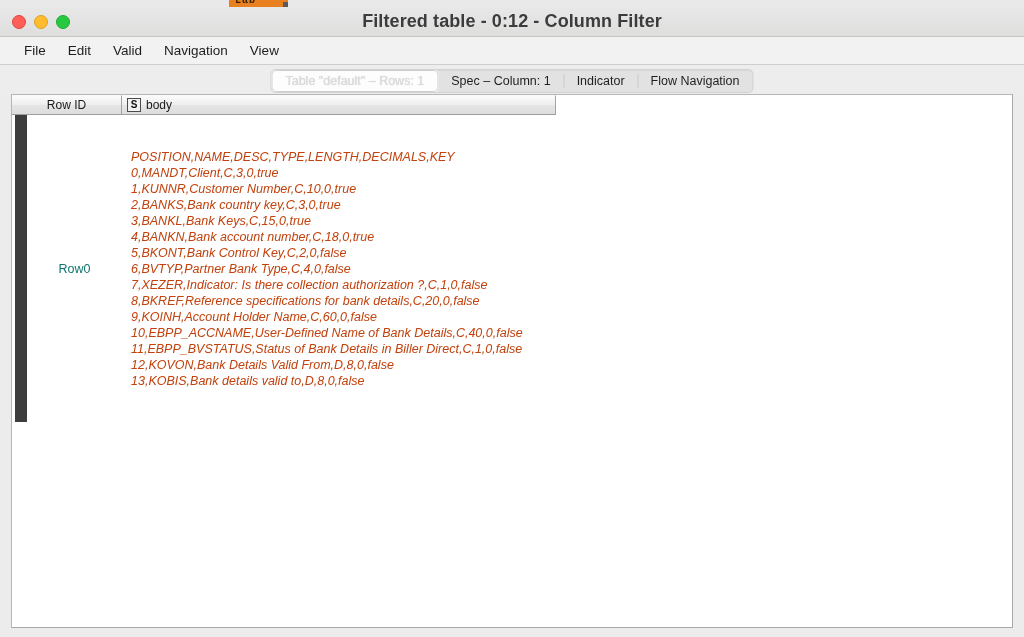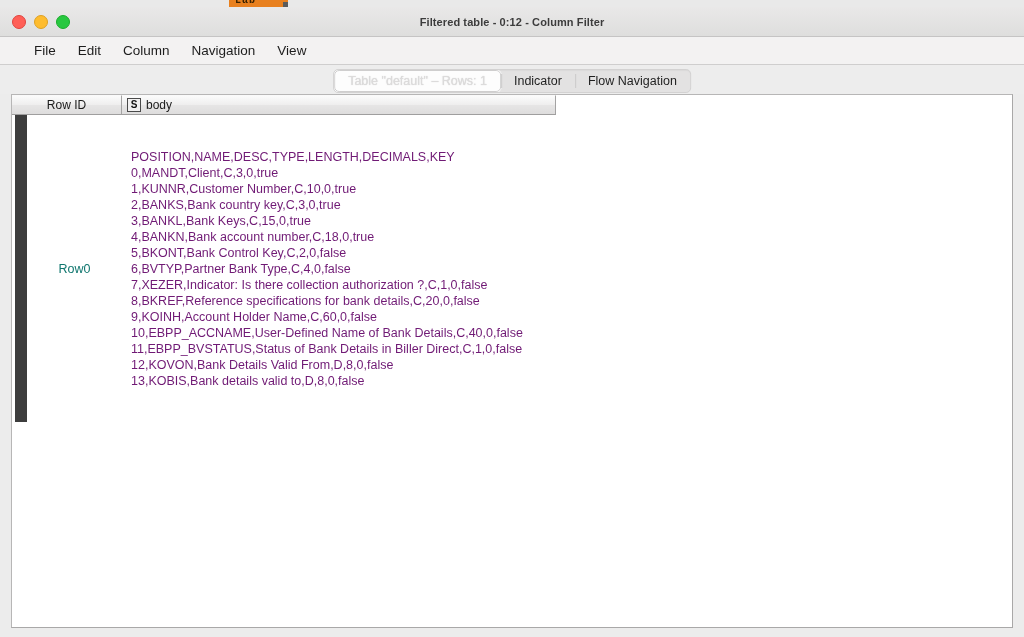--- a/index.html
+++ b/index.html
@@ -82,37 +82,37 @@
     border-radius: 50%;
     display: block;
   }
   .light.red    { background: #ff5f57; border: 0.5px solid #e0443e; }
   .light.yellow { background: #febc2e; border: 0.5px solid #dea123; }
   .light.green  { background: #28c840; border: 0.5px solid #1aad2b; }
 
   .window-title {
     width: 100%;
     text-align: center;
-    font-size: 11px;
+    font-size: 18px;
     font-weight: bold;
     color: #3c3c3c;
     letter-spacing: 0.1px;
     white-space: nowrap;
     pointer-events: none;
   }
 
   
   .menubar {
     height: 27px;
     flex: 0 0 27px;
     background: #f3f2f2;
     border-bottom: 1px solid #cfcece;
     display: flex;
     align-items: center;
-    padding-left: 23px;
+    padding-left: 13px;
   }
   .menu-item {
     font-size: 13.5px;
     color: #1d1d1d;
     padding: 2px 11px;
     white-space: nowrap;
     cursor: default;
   }
 
   
@@ -271,22 +271,23 @@
   }
   .body-cell {
     flex: 1 1 auto;
     display: flex;
     align-items: center;
     padding-left: 9px;
   }
   .csv-block {
     font-size: 12.5px;
     line-height: 16px;
-    color: #701a75;
+    color: #c2410c;
     white-space: pre;
+    font-style: italic;
   }
   .csv-line { display: block; }
 </style>
 </head>
 <body>
 
 <div class="bg-strip">
   <div class="bg-fragment">
     <span class="frag-text">Lab</span>
     <span class="frag-cap"></span>
@@ -300,29 +301,32 @@
       <span class="light red"></span>
       <span class="light yellow"></span>
       <span class="light green"></span>
     </div>
     <div class="window-title">Filtered table - 0:12 - Column Filter</div>
   </div>
 
   <div class="menubar">
     <div class="menu-item">File</div>
     <div class="menu-item">Edit</div>
-    <div class="menu-item">Column</div>
+    <div class="menu-item">Valid</div>
     <div class="menu-item">Navigation</div>
     <div class="menu-item">View</div>
   </div>
 
   <div class="tabzone">
     <div class="tabstrip">
       <div class="tab selected">
         <span class="tab-label">Table "default" – Rows: 1</span>
+      </div>
+      <div class="tab">
+        <span class="tab-label">Spec – Column: 1</span>
       </div>
       <div class="tab">
         <span class="divider"></span>
         <span class="tab-label">Indicator</span>
       </div>
       <div class="tab">
         <span class="divider"></span>
         <span class="tab-label">Flow Navigation</span>
       </div>
     </div>

